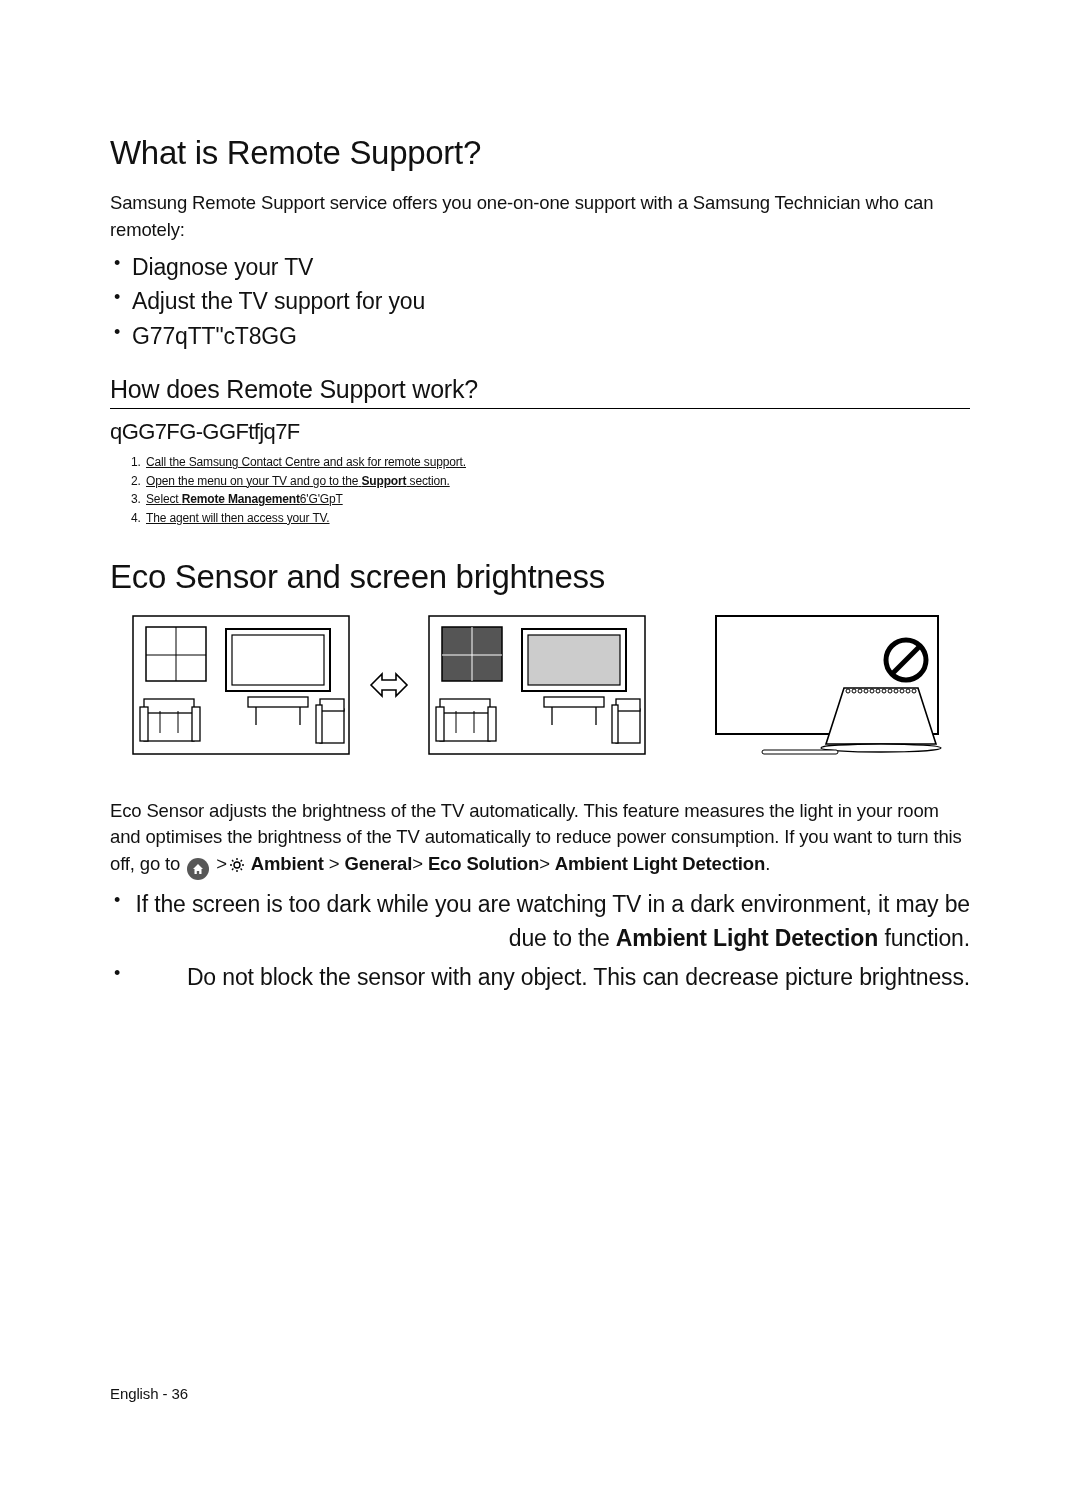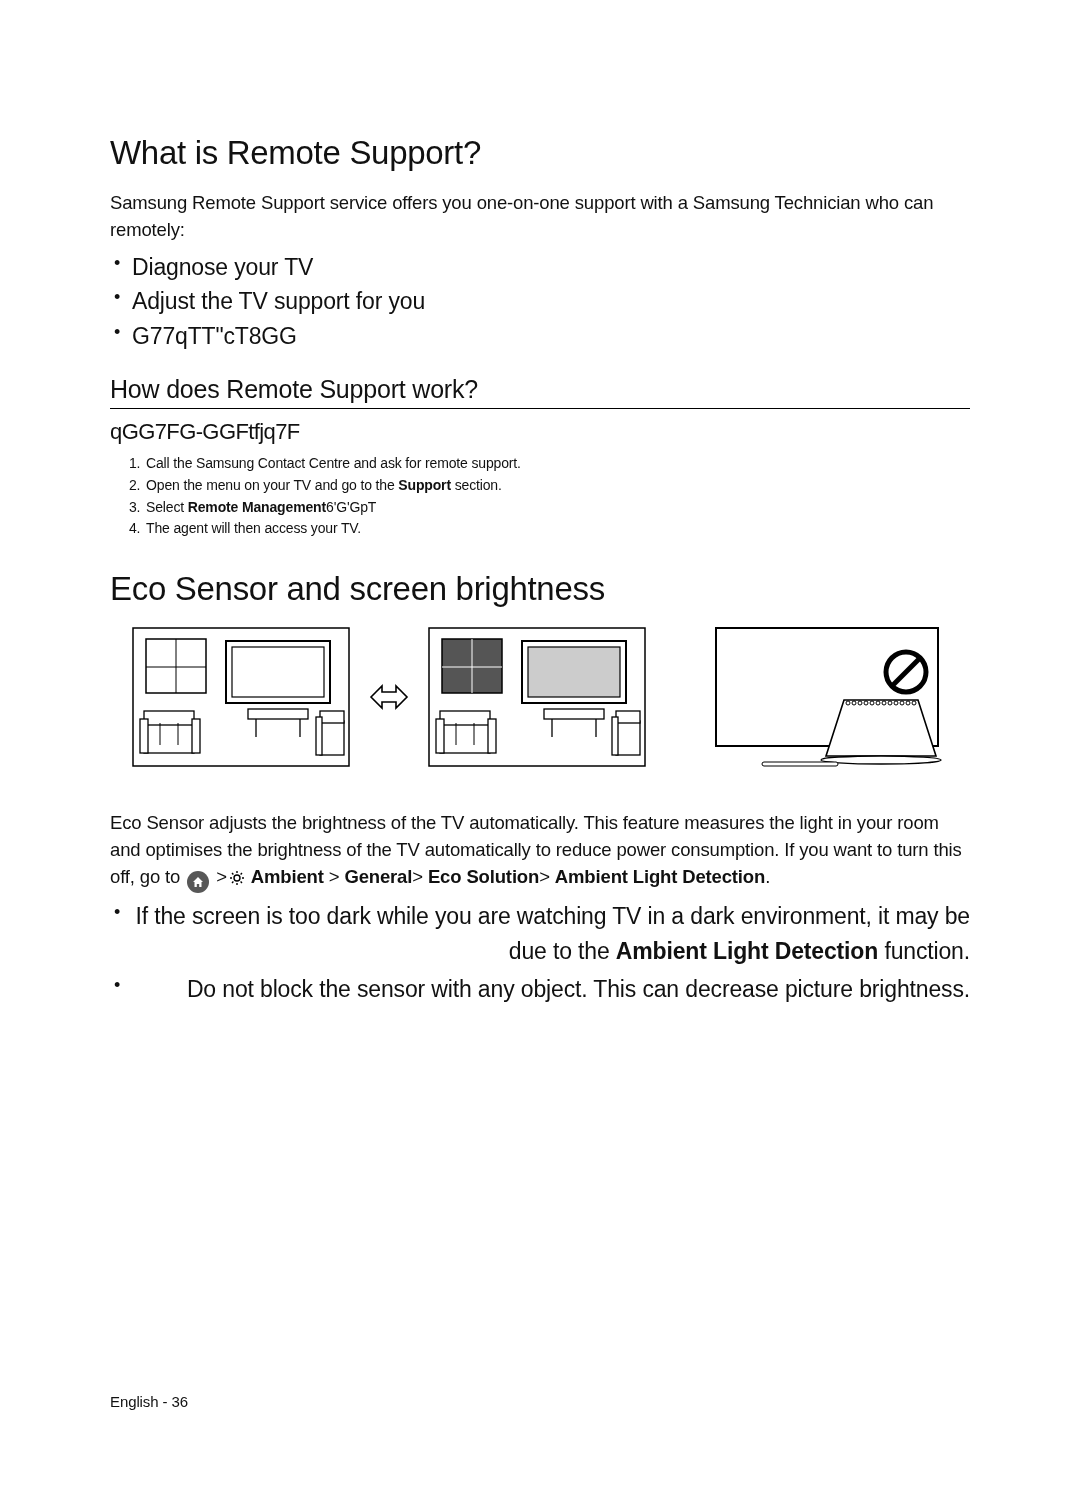--- a/index.html
+++ b/index.html
@@ -54,24 +54,25 @@
     font-size: 22px;
     letter-spacing: -0.6px;
     margin-bottom: 8px;
   }
   ol.steps {
     list-style: decimal;
     padding-left: 34px;
     margin-bottom: 30px;
   }
   ol.steps > li {
-    font-size: 14px;
+    font-size: 12px;
     line-height: 1.55;
     letter-spacing: -0.15px;
     padding-left: 2px;
+    text-decoration: underline;
   }
   .bold { font-weight: 700; }
   .eco-h1 { margin-top: 10px; margin-bottom: 14px; }
   .illus-row {
     display: flex;
     align-items: center;
     justify-content: flex-start;
     gap: 18px;
     padding-left: 22px;
     margin-bottom: 38px;
@@ -94,21 +95,21 @@
   .home-badge svg { display: block; }
   .gear {
     display: inline-block;
     vertical-align: -3px;
     margin: 0 1px 0 2px;
   }
 
   .footer {
     position: absolute;
     left: 110px;
-    bottom: 84px;
+    bottom: 92px;
     font-size: 15px;
     letter-spacing: -0.1px;
   }
 </style>
 </head>
 <body>
 
 <h1>What is Remote Support?</h1>
 <p class="para">Samsung Remote Support service offers you one-on-one support with a Samsung Technician who can remotely:</p>
 <ul class="bullets">

